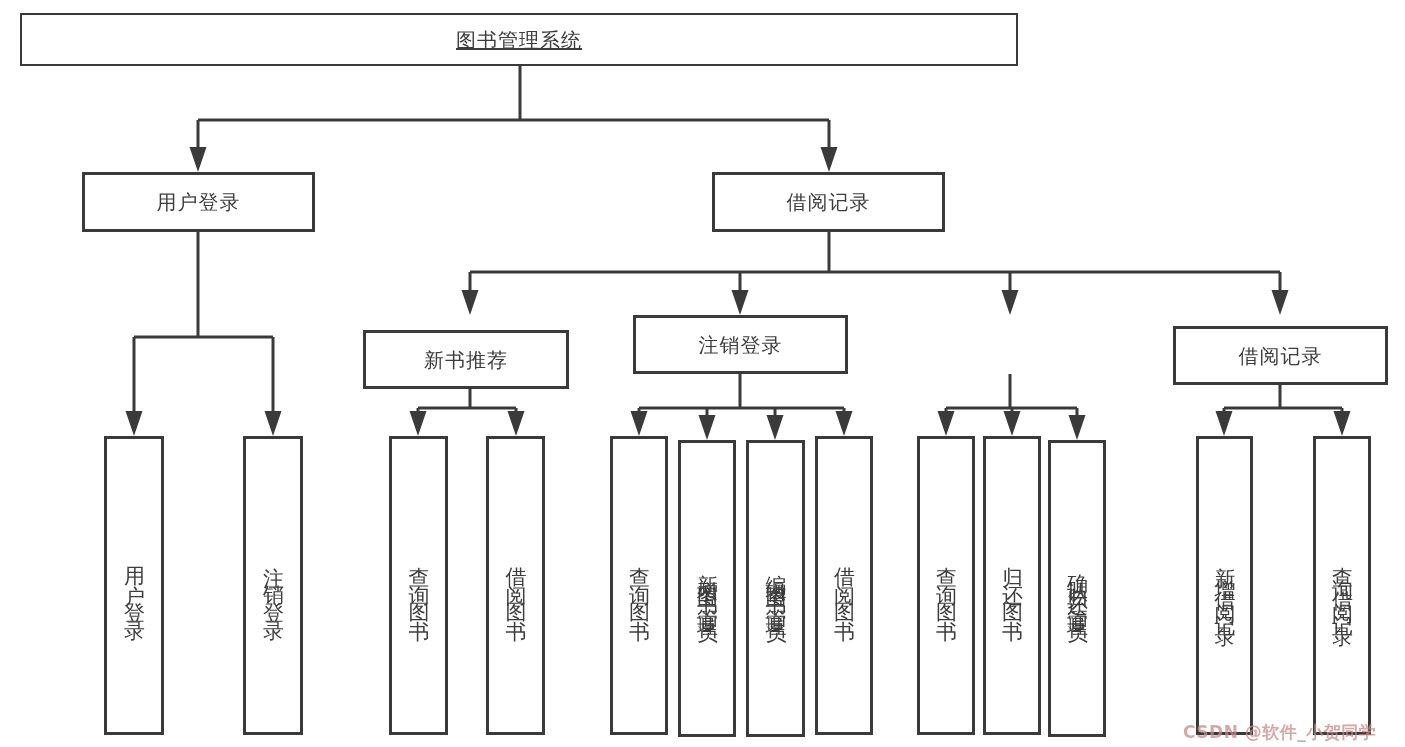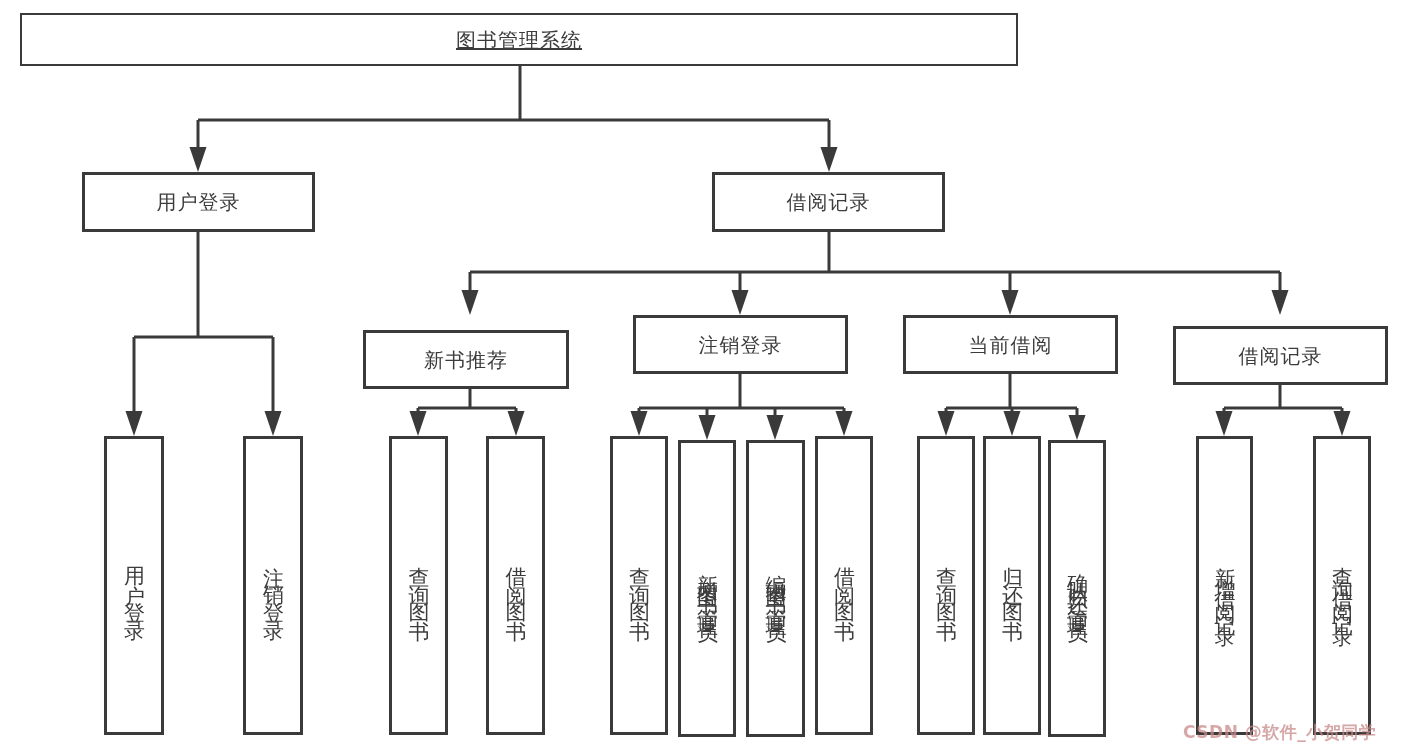--- a/index.html
+++ b/index.html
@@ -111,21 +111,20 @@
       <polygon points="1342,436 1333.5,411 1350.5,411" fill="#3a3a3a"></polygon>
     </svg>
 
   <div class="node root" style="left:20px;top:13px;width:998px;height:53px">图书管理系统</div>
 
   <div class="node" style="left:82px;top:172px;width:233px;height:60px">用户登录</div>
   <div class="node" style="left:712px;top:172px;width:233px;height:60px">借阅记录</div>
 
   <div class="node" style="left:363px;top:330px;width:206px;height:59px">新书推荐</div>
   <div class="node" style="left:633px;top:315px;width:215px;height:59px">注销登录</div>
-  <div class="node" style="left:903px;top:315px;width:215px;height:59px">当前借阅</div>
   <div class="node" style="left:1173px;top:326px;width:215px;height:59px">借阅记录</div>
 
   <div class="node v ls-lg" style="left:104px;top:436px;width:60px;height:299px">用户登录</div>
   <div class="node v ls-lg" style="left:243px;top:436px;width:60px;height:299px">注销登录</div>
 
   <div class="node v ls-lg" style="left:389px;top:436px;width:59px;height:299px">查询图书</div>
   <div class="node v ls-lg" style="left:486px;top:436px;width:59px;height:299px">借阅图书</div>
 
   <div class="node v ls-lg" style="left:610px;top:436px;width:58px;height:299px">查询图书</div>
   <div class="node v ls-sm" style="left:678px;top:440px;width:58px;height:297px">新增图书（管理员）</div>

